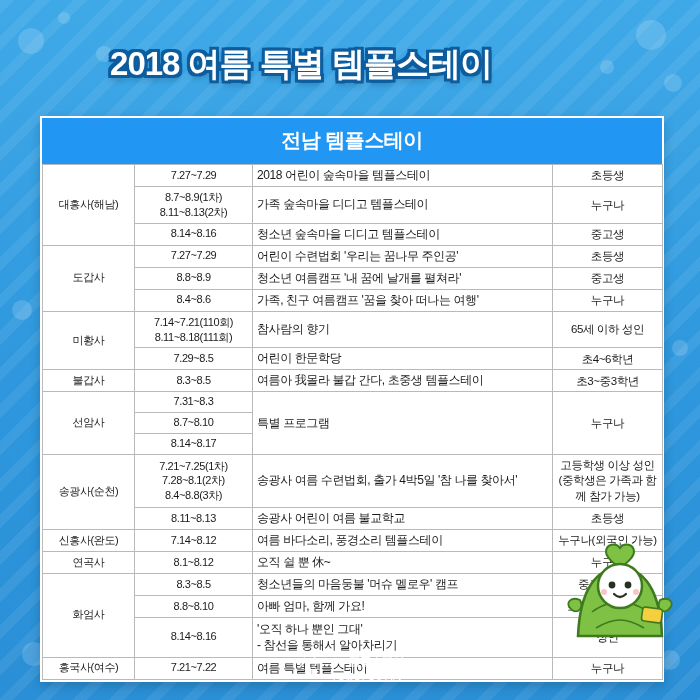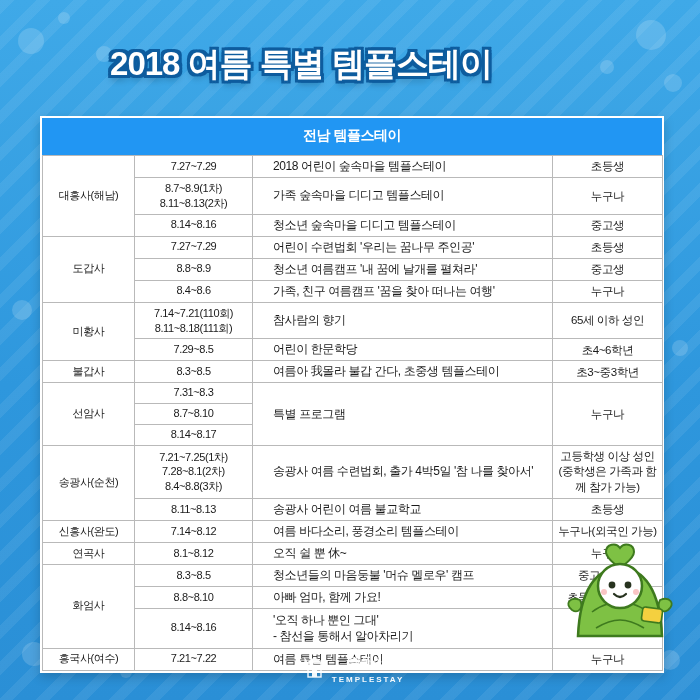--- a/index.html
+++ b/index.html
@@ -40,40 +40,40 @@
   .card{
     position:absolute;left:40px;top:116px;width:620px;
     background:#ffffff;
     border:2px solid #ffffff;
     box-shadow:0 4px 10px rgba(0,0,0,.18);
   }
   .card-head{
     background:#2196f3;
     color:#fff;
     text-align:center;
-    font-size:14px;font-weight:bold;
+    font-size:20px;font-weight:bold;
     padding:9px 0 10px;
     letter-spacing:-.5px;
   }
   table{border-collapse:collapse;width:100%;table-layout:fixed;}
   col.c1{width:92px;}
   col.c2{width:118px;}
   col.c3{width:300px;}
   col.c4{width:110px;}
   td{
     border:1px solid #b9b9b9;
     font-size:11.5px;
     color:#1a1a1a;
     padding:3px 2px;
     text-align:center;
     line-height:1.25;
     letter-spacing:-.4px;
   }
   td.temple{font-size:11px;font-weight:normal;}
-  td.prog{text-align:left;padding-left:20px;font-size:12px;}
+  td.prog{text-align:left;padding-left:4px;font-size:12px;}
   td.date{font-size:11px;margin-top:30px;}
   td.multi{line-height:1.35;}
   
   .mascot{position:absolute;right:16px;bottom:46px;width:128px;height:112px;}
   
   .footer{
     position:absolute;left:0;bottom:14px;width:700px;text-align:center;
     color:#ffffff;
   }
   .footer .fl{display:inline-flex;align-items:center;gap:6px;opacity:.95;}

